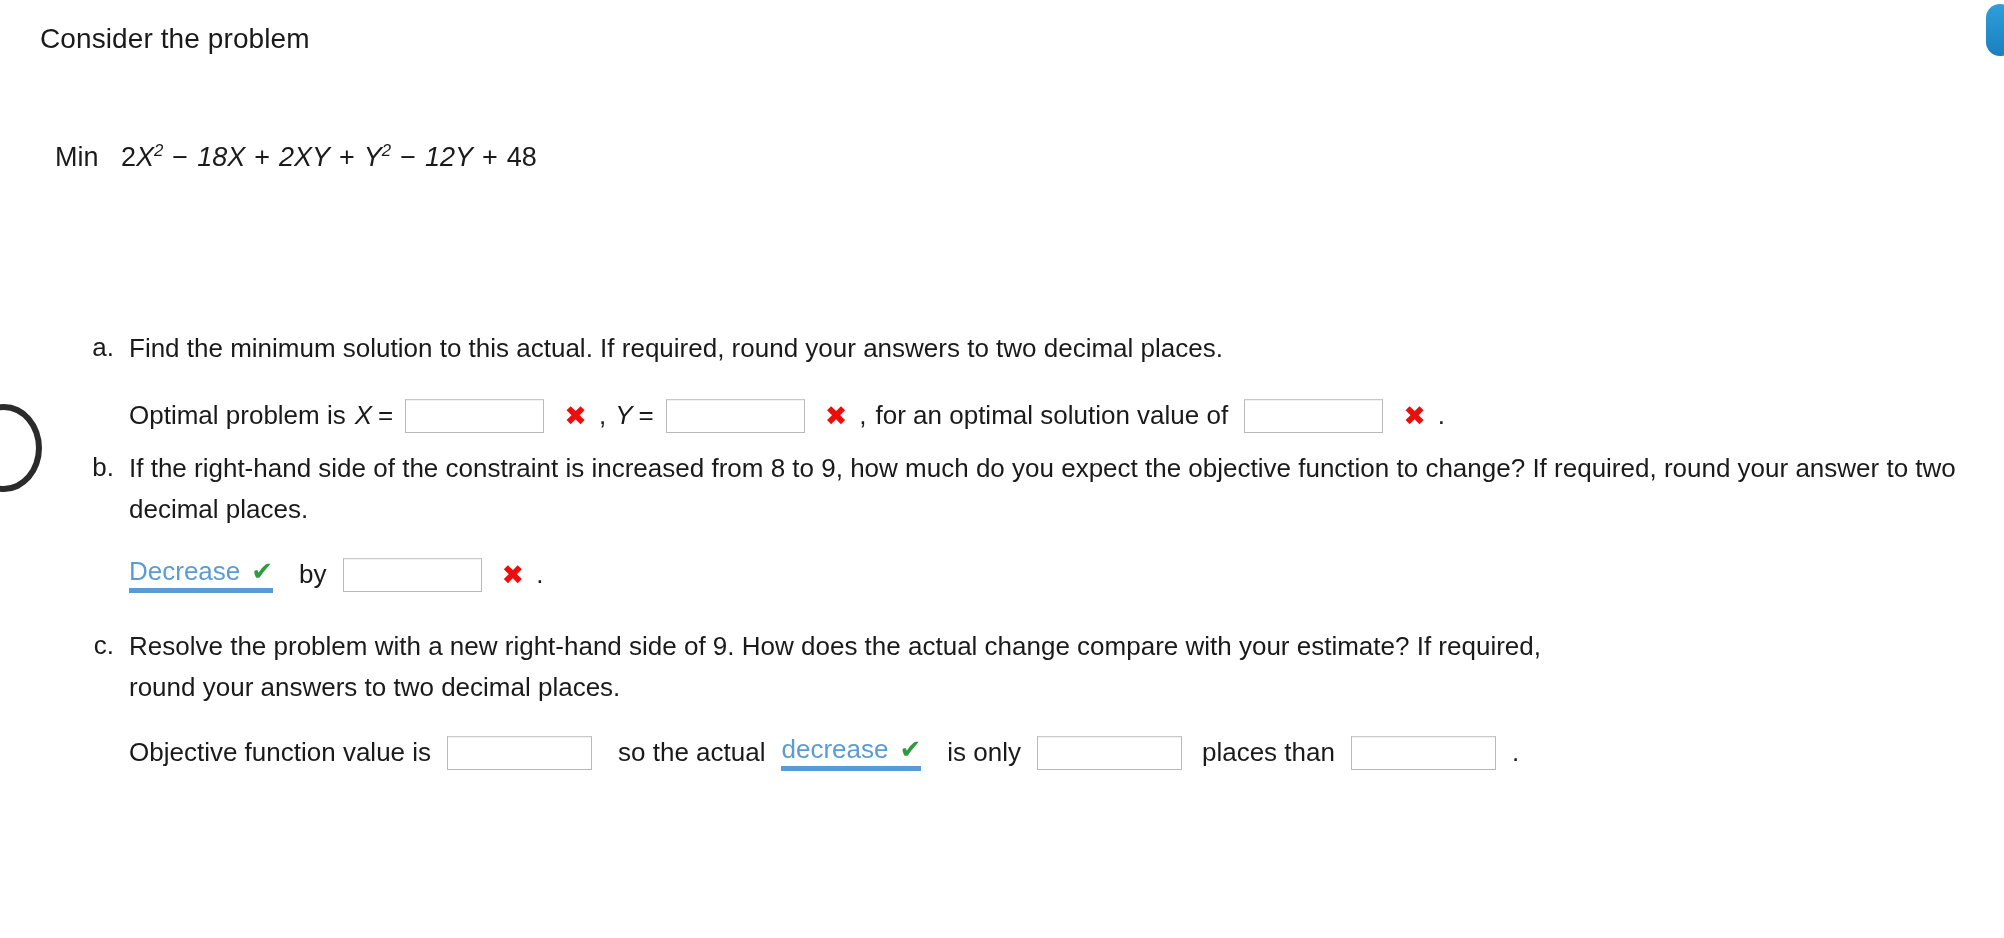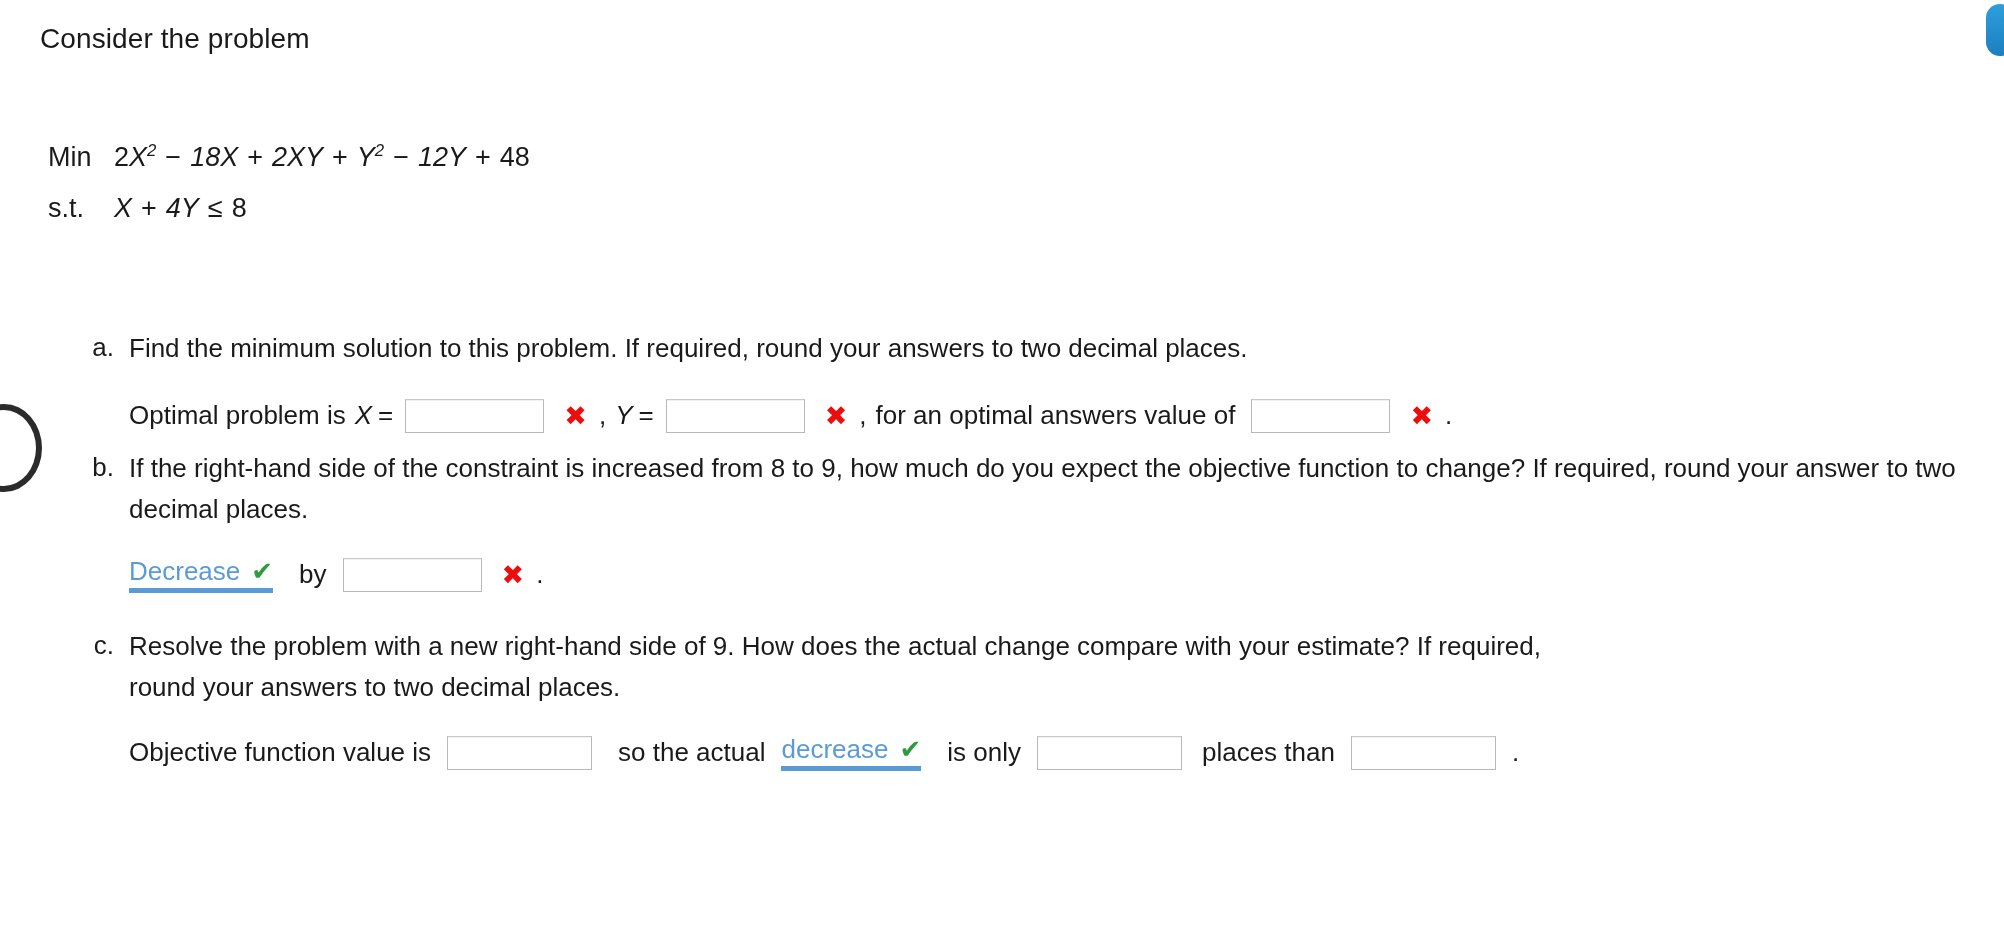--- a/index.html
+++ b/index.html
@@ -29,21 +29,21 @@
     left: 40px;
     top: 22px;
     font-size: 28px;
     line-height: 34px;
     letter-spacing: 0.1px;
   }
 
   
   .model {
     position: absolute;
-    left: 48px;
+    left: 55px;
     top: 132px;
     font-size: 27px;
     line-height: 51px;
   }
   .model-row { display: flex; align-items: baseline; white-space: nowrap; }
   .model-tag { width: 66px; flex: 0 0 66px; font-style: normal; }
   .model-expr { font-style: italic; text-align: right; }
   .model-expr .op { font-style: normal; }
   .model-expr .num { font-style: normal; }
   sup.sq {
@@ -170,32 +170,28 @@
 
 <div class="page">
 
   <div class="intro">Consider the problem</div>
 
   <div class="model">
     <div class="model-row">
       <span class="model-tag">Min</span>
       <span class="model-expr"><span class="num">2</span><span>X</span><sup class="sq">2</sup><span class="sp9"></span><span class="op">−</span><span class="sp9"></span><span>18X</span><span class="sp9"></span><span class="op">+</span><span class="sp9"></span><span>2XY</span><span class="sp9"></span><span class="op">+</span><span class="sp9"></span><span>Y</span><sup class="sq">2</sup><span class="sp9"></span><span class="op">−</span><span class="sp9"></span><span>12Y</span><span class="sp9"></span><span class="op">+</span><span class="sp9"></span><span class="num">48</span></span>
     </div>
-    <div class="model-row">
-      <span class="model-tag">s.t.</span>
-      <span class="model-expr"><span>X</span><span class="sp9"></span><span class="op">+</span><span class="sp9"></span><span>4Y</span><span class="sp9"></span><span class="op">≤</span><span class="sp9"></span><span class="num">8</span></span>
-    </div>
   </div>
 
   <div class="qlist">
 
     <div class="qitem" style="height:120px;">
       <div class="qlabel">a.</div>
       <div class="qbody">
-        <div class="qtext">Find the minimum solution to this problem. If required, round your answers to two decimal places.</div>
+        <div class="qtext">Find the minimum solution to this actual. If required, round your answers to two decimal places.</div>
         <div class="ansline" style="margin-top:26px;">
           <span class="txt">Optimal problem is</span>
           <span class="sp9"></span>
           <span class="txt var-i">X</span>
           <span class="sp6"></span>
           <span class="txt">=</span>
           <span class="sp12"></span>
           <input class="fillbox" type="text" value="" style="">
           <span class="sp20"></span>
           <span class="mark-x">✖</span>
@@ -205,21 +201,21 @@
           <span class="txt var-i">Y</span>
           <span class="sp6"></span>
           <span class="txt">=</span>
           <span class="sp12"></span>
           <input class="fillbox" type="text" value="" style="">
           <span class="sp20"></span>
           <span class="mark-x">✖</span>
           <span class="sp12"></span>
           <span class="txt">,</span>
           <span class="sp9"></span>
-          <span class="txt">for an optimal answers value of</span>
+          <span class="txt">for an optimal solution value of</span>
           <span class="sp16"></span>
           <input class="fillbox" type="text" value="" style="">
           <span class="sp20"></span>
           <span class="mark-x">✖</span>
           <span class="sp12"></span>
           <span class="txt period">.</span>
         </div>
       </div>
     </div>
 

